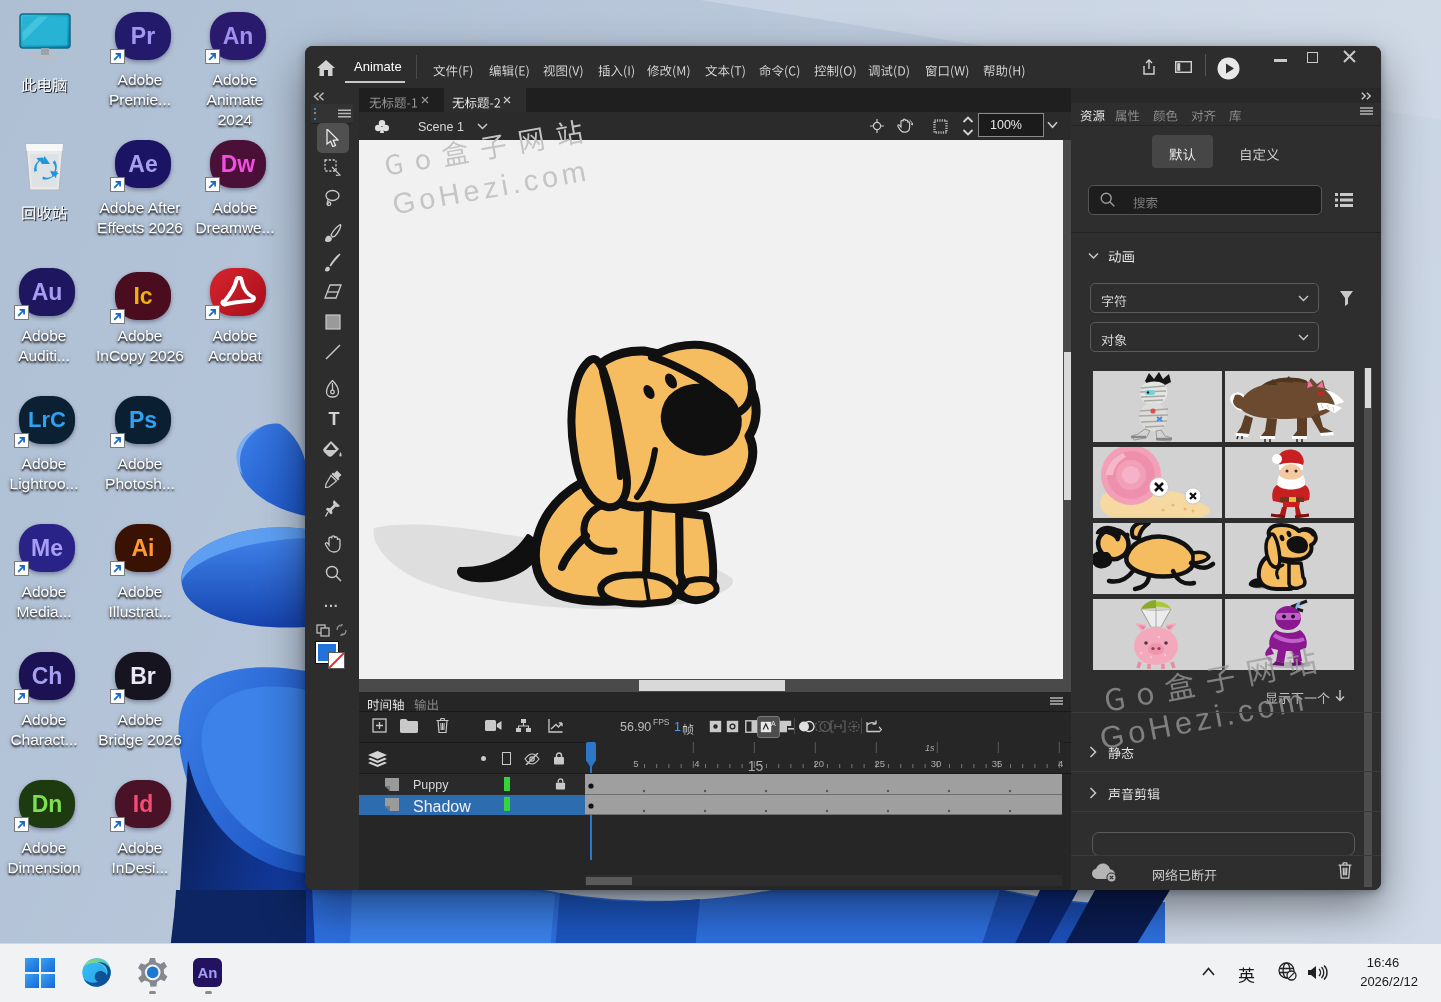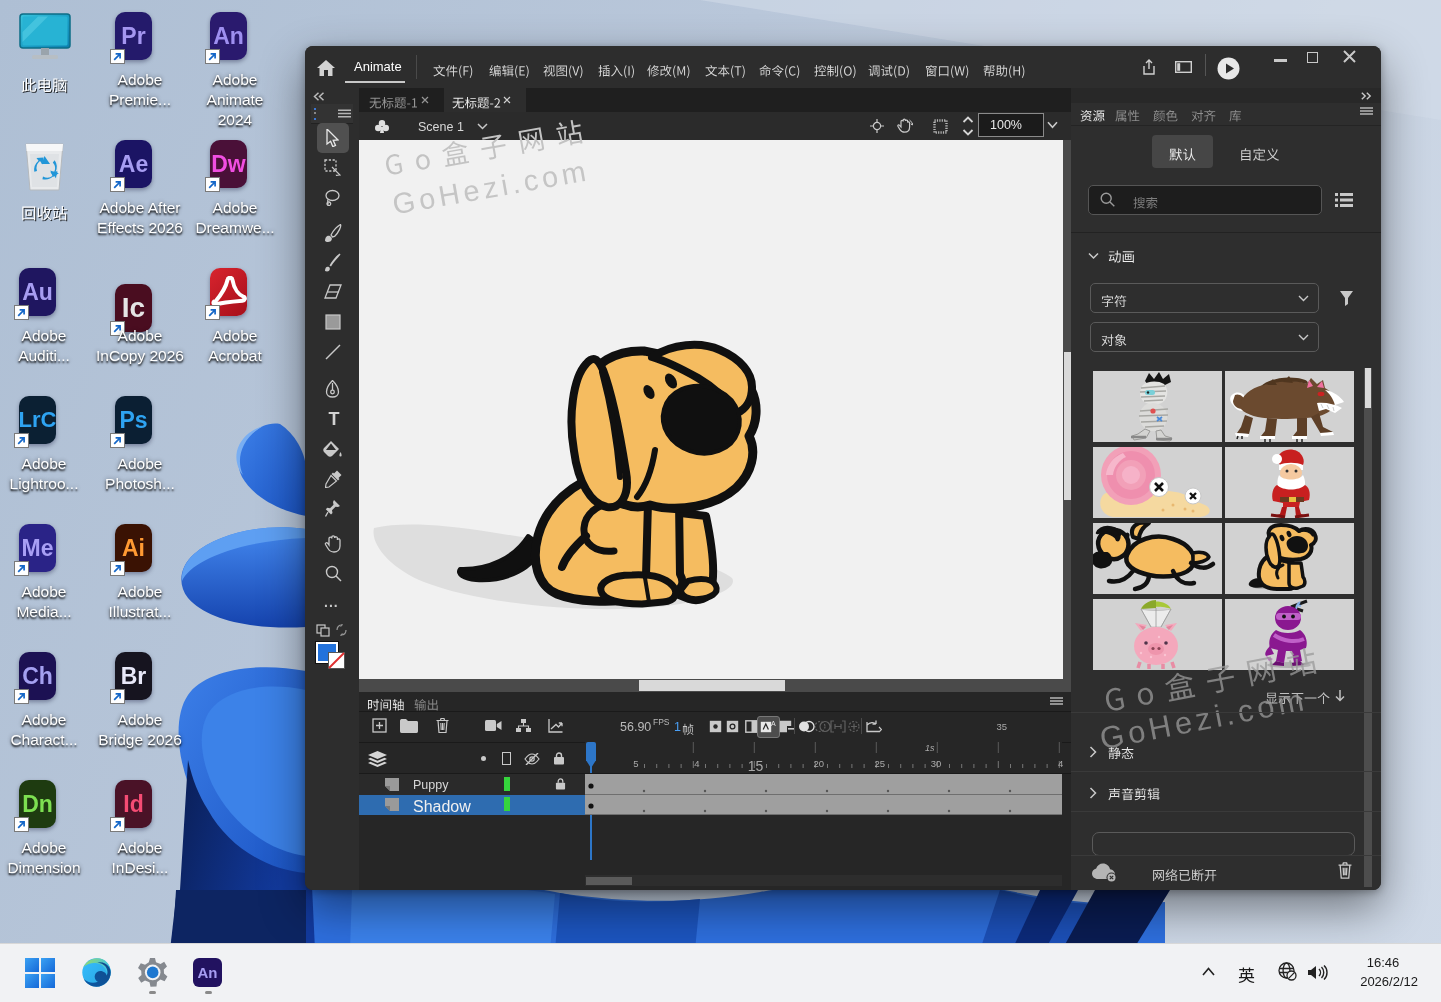--- a/index.html
+++ b/index.html
@@ -1,19 +1,19 @@
 <!DOCTYPE html>
 <html><head><meta charset="utf-8"><title>d</title><style>
 *{margin:0;padding:0;box-sizing:border-box}
 html,body{width:1441px;height:1002px;overflow:hidden;font-family:"Liberation Sans",sans-serif}
 .ab{position:absolute}
 .cr{position:absolute;overflow:visible}
 #root{position:relative;width:1441px;height:1002px;background:linear-gradient(115deg,#aebfd4 0%,#b9c7da 40%,#c9d4e3 70%,#cfd9e7 100%);overflow:hidden}
 .dt-label{position:absolute;text-align:center;color:#fff;font-size:15.5px;line-height:20px;text-shadow:0 1.5px 2px rgba(0,0,0,.9),0 0 4px rgba(0,0,0,.45)}
-.tile{position:absolute;width:37px;height:48px;border-radius:10px;display:flex;align-items:center;justify-content:center;font-weight:bold;font-size:25px;font-family:"Liberation Sans",sans-serif}
+.tile{position:absolute;width:56px;height:48px;border-radius:22px;display:flex;align-items:center;justify-content:center;font-weight:bold;font-size:25px;font-family:"Liberation Sans",sans-serif}
 .sc{position:absolute;left:-5px;bottom:-4px;width:15px;height:15px;background:#fff;border:1px solid #7a7a7a;display:flex;align-items:center;justify-content:center}
 .win{position:absolute;left:305px;top:46px;width:1076px;height:844px;background:#2d2d2d;border-radius:8px;box-shadow:0 18px 45px rgba(0,0,0,.45),0 2px 8px rgba(0,0,0,.3)}
 .menu{position:absolute;top:0;height:42px;line-height:42px;color:#d6d6d6;font-size:12.5px}
 </style></head><body>
 <div id="root">
 <svg width="0" height="0" style="position:absolute">
       <defs>
         <path id="g28" d="M239 1356 295 1331C209 1189 168 1019 168 849C168 680 209 511 295 368L239 342C147 492 92 653 92 849C92 1046 147 1207 239 1356Z"></path>
         <path id="g29" d="M99 1356C191 1207 246 1046 246 849C246 653 191 492 99 342L42 368C128 511 171 680 171 849C171 1019 128 1189 42 1331Z"></path>
         <path id="g2d" d="M46 915H302V845H46Z"></path>
@@ -229,21 +229,21 @@
           <path d="M2.2 8.8 L7.6 3.4 M3.6 2.9 L8.1 2.9 L8.1 7.4" stroke="#1567c8" stroke-width="1.7" fill="none"></path>
         </svg>
       </div></div>
     <div class="dt-label" style="left:167px;top:198px;width:136px">Adobe<br>Dreamwe...</div>
     <div class="tile" style="left:19px;top:268px;background:#1f1660;color:#a79df2;font-size:23px;box-shadow:0 2px 4px rgba(0,0,40,.35)">Au<div class="sc">
         <svg width="11" height="11" viewBox="0 0 11 11">
           <path d="M2.2 8.8 L7.6 3.4 M3.6 2.9 L8.1 2.9 L8.1 7.4" stroke="#1567c8" stroke-width="1.7" fill="none"></path>
         </svg>
       </div></div>
     <div class="dt-label" style="left:-24px;top:326px;width:136px">Adobe<br>Auditi...</div>
-    <div class="tile" style="left:115px;top:284px;background:#4a0d20;color:#e5e5e5;font-size:28px;box-shadow:0 2px 4px rgba(0,0,40,.35)">Ic<div class="sc">
+    <div class="tile" style="left:115px;top:272px;background:#4a0d20;color:#eab308;font-size:23px;box-shadow:0 2px 4px rgba(0,0,40,.35)">Ic<div class="sc">
         <svg width="11" height="11" viewBox="0 0 11 11">
           <path d="M2.2 8.8 L7.6 3.4 M3.6 2.9 L8.1 2.9 L8.1 7.4" stroke="#1567c8" stroke-width="1.7" fill="none"></path>
         </svg>
       </div></div>
     <div class="dt-label" style="left:72px;top:326px;width:136px">Adobe<br>InCopy 2026</div>
     <div class="tile" style="left:210px;top:268px;background:linear-gradient(135deg,#d8242e,#a60f1b);box-shadow:0 2px 4px rgba(0,0,40,.35)">
 <svg width="36" height="32" viewBox="0 0 36 32">
         <path d="M4 26 C10 19 15 11 16.5 4 C17 1 21 1 21.5 4 C23 13 28 19 33 21" fill="none" stroke="#fff" stroke-width="4" stroke-linecap="round"></path>
         <path d="M33 21 C34.5 22 34 24.5 31.5 24.7 C22 25.5 11 26.5 4.5 28.5" fill="none" stroke="#fff" stroke-width="4" stroke-linecap="round"></path>
         <path d="M4.5 28.5 C2.5 29 1.5 27 2.8 25.5 L4 26" fill="none" stroke="#fff" stroke-width="3.5"></path>
@@ -777,21 +777,21 @@
         <rect x="577.8" y="0" width="1" height="11" fill="#5a5a5a"></rect>
         <rect x="638.8" y="0" width="1" height="11" fill="#5a5a5a"></rect>
         <rect x="699.8" y="0" width="1" height="11" fill="#5a5a5a"></rect>
       </svg>
       <div class="ab" style="left:320.8px;top:712px;width:20px;text-align:center;color:#aaa;font-size:9.5px">5</div>
       <div class="ab" style="left:381.8px;top:712px;width:20px;text-align:center;color:#aaa;font-size:9.5px">4</div>
       <div class="ab" style="left:442.79999999999995px;top:712px;width:20px;color:#aaa;font-size:14px">15</div>
       <div class="ab" style="left:503.79999999999995px;top:712px;width:20px;text-align:center;color:#aaa;font-size:9.5px">20</div>
       <div class="ab" style="left:564.8px;top:712px;width:20px;text-align:center;color:#aaa;font-size:9.5px">25</div>
       <div class="ab" style="left:625.8px;top:712px;width:20px;text-align:left;color:#aaa;font-size:9.5px">30</div>
-      <div class="ab" style="left:686.8px;top:675px;width:20px;text-align:center;color:#aaa;font-size:9.5px">35</div>
+      <div class="ab" style="left:686.8px;top:712px;width:20px;color:#aaa;font-size:9.5px">35</div>
       <div class="ab" style="left:753px;top:712px;color:#aaa;font-size:9.5px">4</div>
       <div class="ab" style="left:620px;top:697px;color:#aaa;font-size:9px;font-style:italic">1s</div>
       <div class="ab" style="left:281px;top:696px;width:10px;height:26px;background:#2d76c8;border-radius:2px 2px 3px 3px;clip-path:polygon(0 0,100% 0,100% 70%,50% 100%,0 70%)"></div>
       <div class="ab" style="left:285px;top:720px;width:1.5px;height:94px;background:#2d76c8"></div>
       <div class="ab" style="left:54px;top:727px;width:712px;height:1px;background:#1a1a1a"></div>
       <div class="ab" style="left:54px;top:728px;width:226px;height:21px;background:#2a2a2a"></div>
       <svg class="ab" style="left:80px;top:732px" width="14" height="13" viewBox="0 0 14 13">
         <path d="M0 0 H14 V13 H5 L0 8 Z" fill="#9a9a9a"></path>
         <path d="M5 13 V8 H0" fill="#777"></path>
       </svg>

